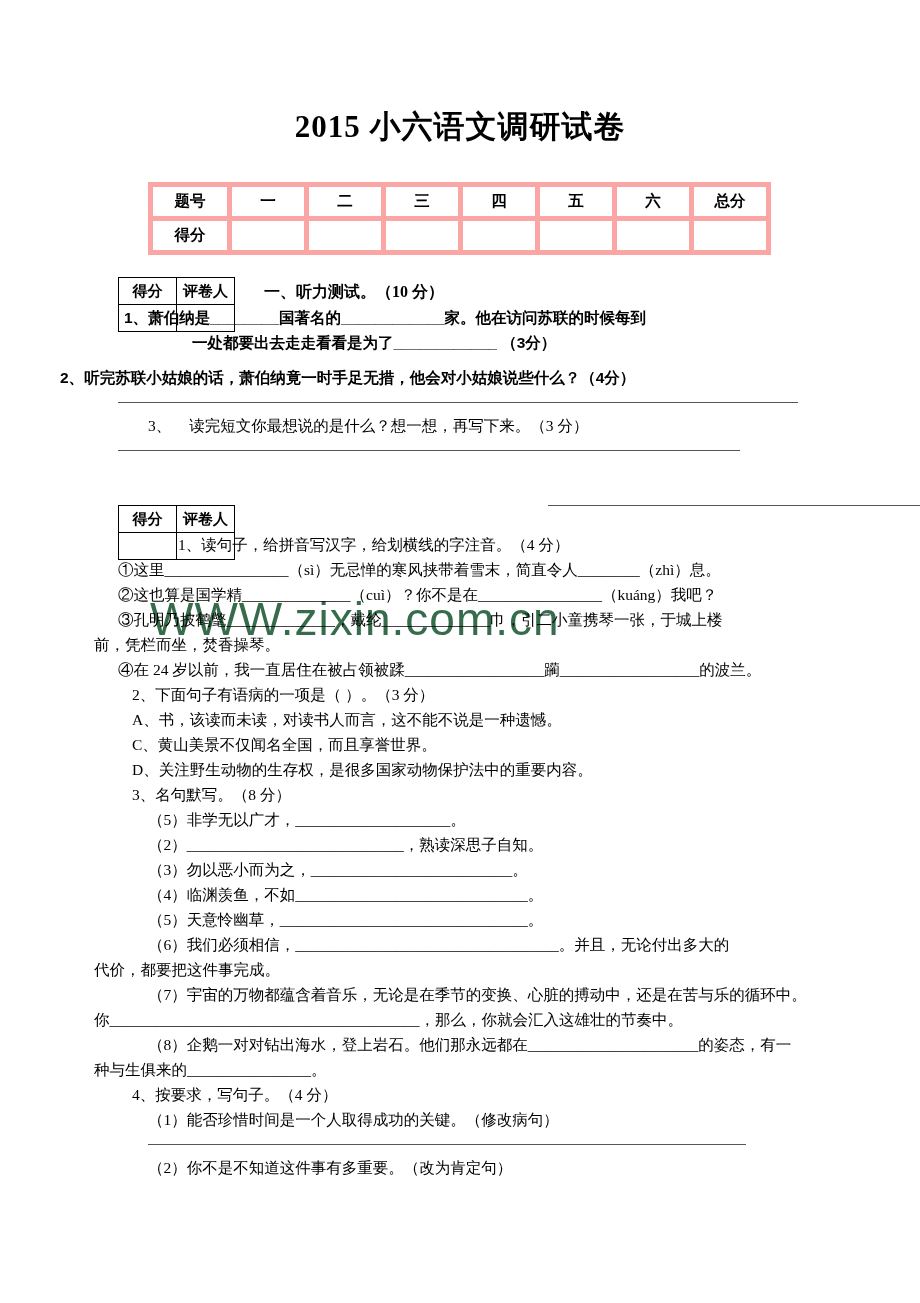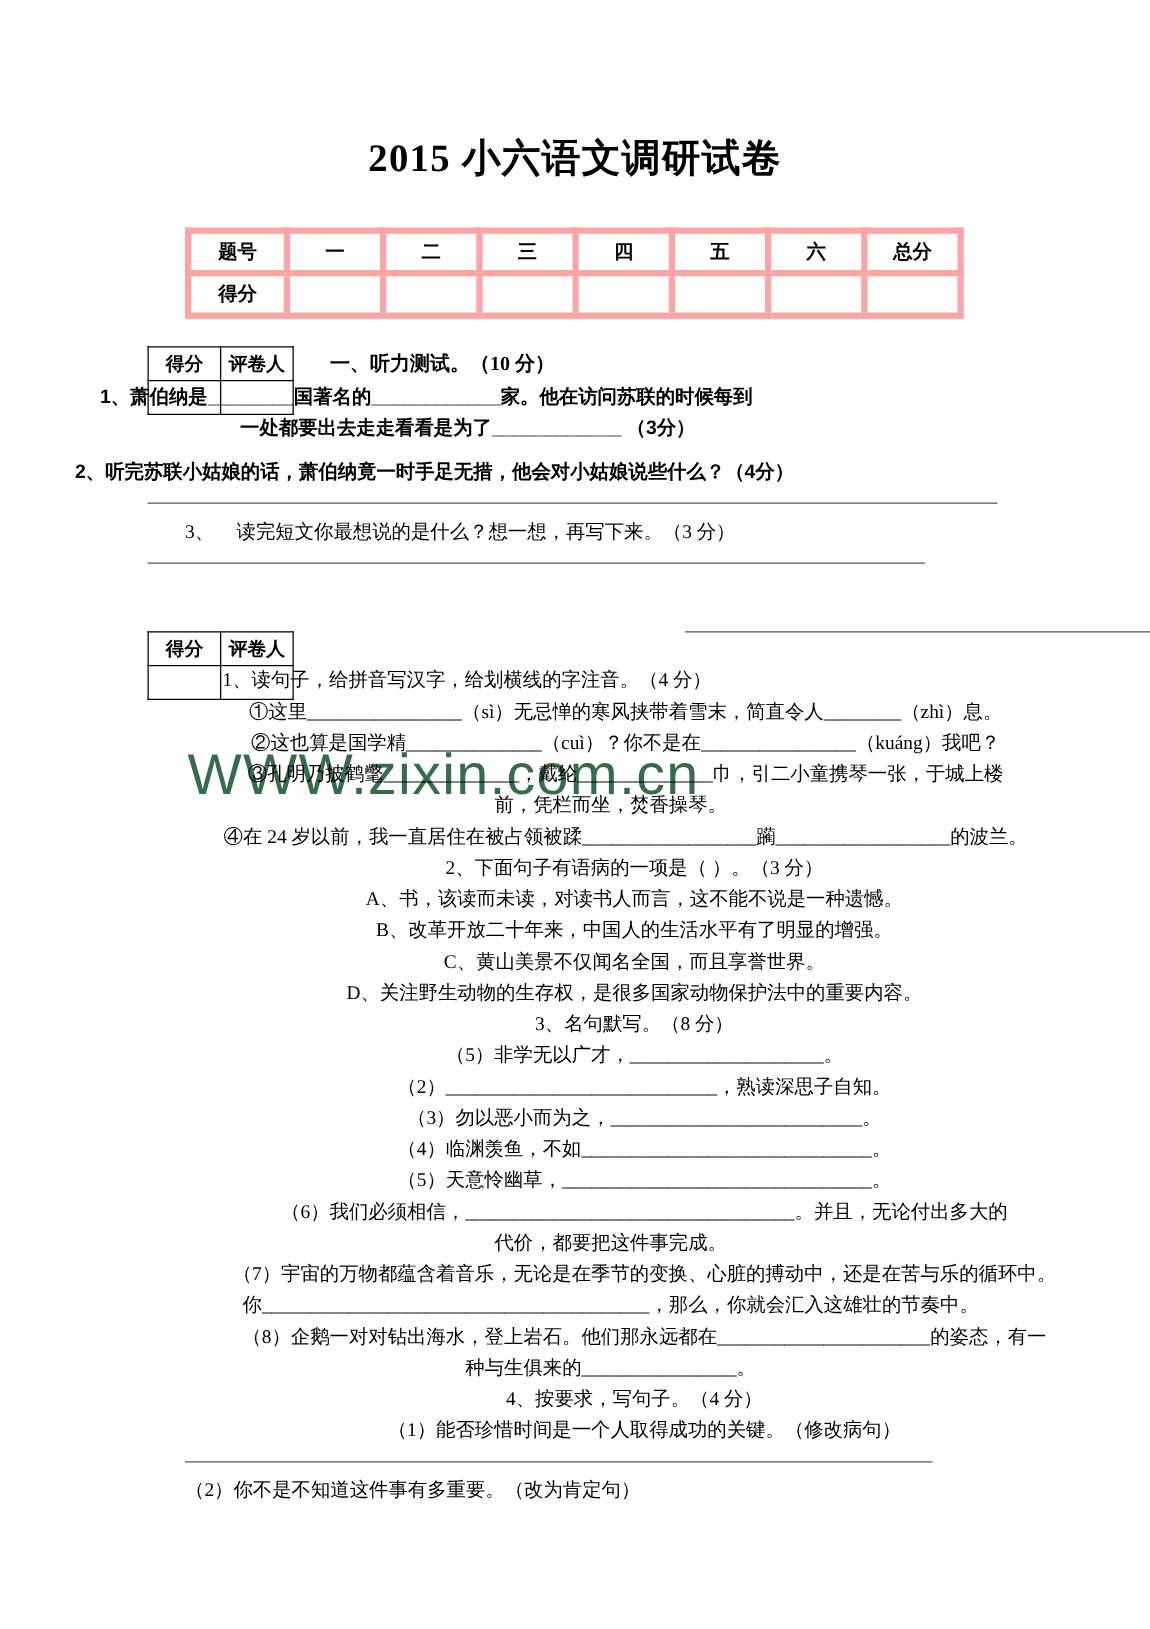--- a/index.html
+++ b/index.html
@@ -103,25 +103,25 @@
     padding-top: 2px;
   }
 
   
   .txt {
     font-size: 15.5px;
     line-height: 25px;
     font-family: "Liberation Serif", "DejaVu Serif", serif;
   }
   .bold { font-weight: 700; font-family: "Liberation Sans", sans-serif; }
-  .indent-q { padding-left: 80px; }
+  .indent-q { padding-left: 112px; margin-left: 12px; }
   .indent-d { padding-left: 14px; }
   .indent-e { padding-left: 30px; }
 
-  .body-pad { padding-left: 118px; padding-right: 37px; text-align: center; }
+  .body-pad { padding-left: 118px; padding-right: 37px; }
 
   
   .rule {
     border-bottom: 1px solid #555;
     height: 0;
     margin: 12px 0 10px 0;
   }
   .rule-b { margin-left: 118px; width: 680px; }
   .rule-c { margin-left: 118px; width: 622px; }
   .rule-d { margin-left: 430px; width: 390px; }
@@ -229,21 +229,20 @@
 
     <div class="body-pad">
       <div class="txt">①这里________________（sì）无忌惮的寒风挟带着雪末，简直令人________（zhì）息。</div>
       <div class="txt">②这也算是国学精______________（cuì）？你不是在________________（kuáng）我吧？</div>
       <div class="txt">③孔明乃披鹤氅______________，戴纶______________巾，引二小童携琴一张，于城上楼</div>
       <div class="txt" style="margin-left:-24px;">前，凭栏而坐，焚香操琴。</div>
       <div class="txt">④在 24 岁以前，我一直居住在被占领被蹂__________________躏__________________的波兰。</div>
 
       <div class="txt indent-d">2、下面句子有语病的一项是（        ）。（3 分）</div>
       <div class="txt indent-d">A、书，该读而未读，对读书人而言，这不能不说是一种遗憾。</div>
-      <div class="txt indent-d">B、改革开放二十年来，中国人的生活水平有了明显的增强。</div>
       <div class="txt indent-d">C、黄山美景不仅闻名全国，而且享誉世界。</div>
       <div class="txt indent-d">D、关注野生动物的生存权，是很多国家动物保护法中的重要内容。</div>
 
       <div class="txt indent-d">3、名句默写。（8 分）</div>
       <div class="txt indent-e">（5）非学无以广才，____________________。</div>
       <div class="txt indent-e">（2）____________________________，熟读深思子自知。</div>
       <div class="txt indent-e">（3）勿以恶小而为之，__________________________。</div>
       <div class="txt indent-e">（4）临渊羡鱼，不如______________________________。</div>
       <div class="txt indent-e">（5）天意怜幽草，________________________________。</div>
       <div class="txt indent-e">（6）我们必须相信，__________________________________。并且，无论付出多大的</div>

